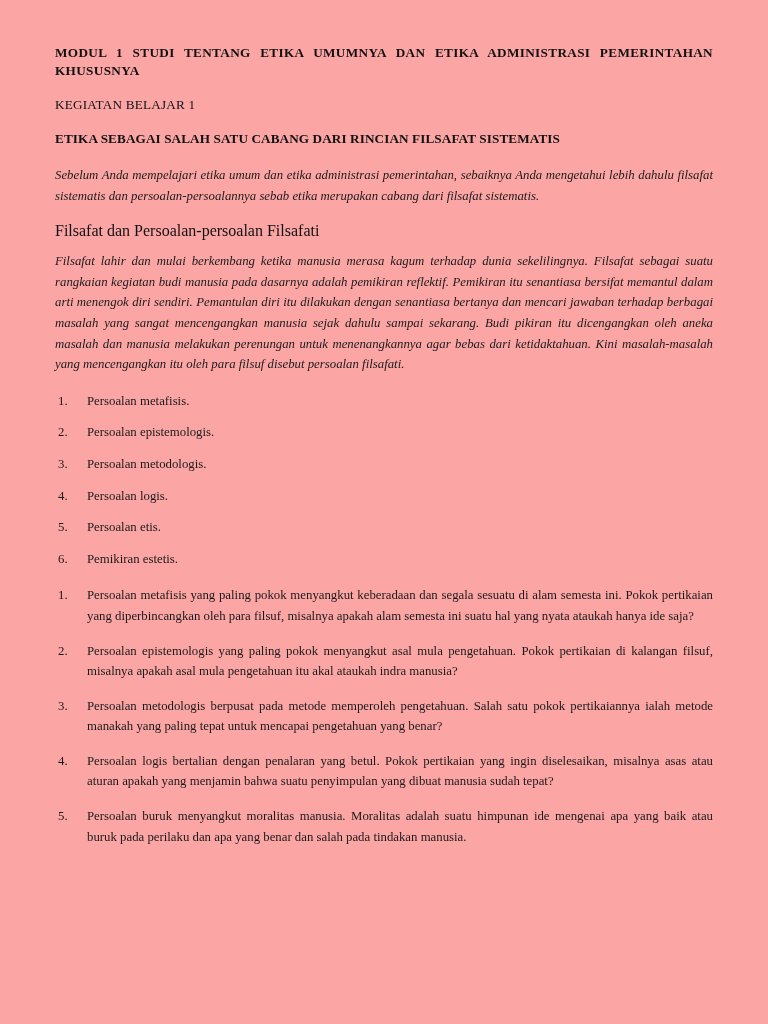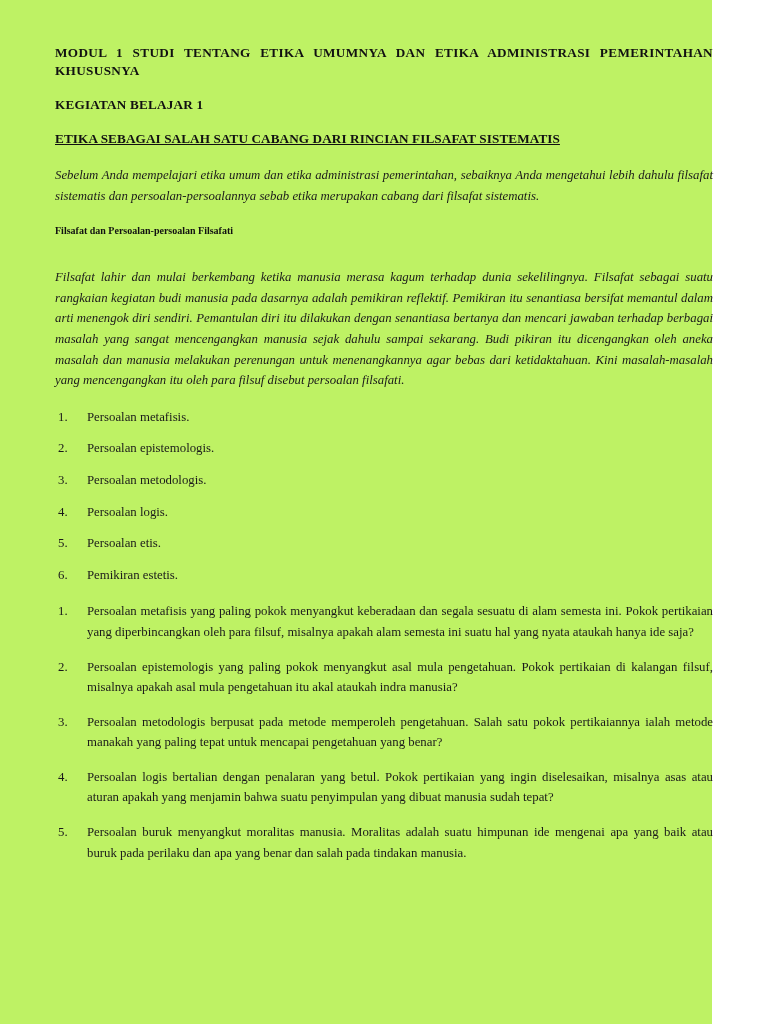--- a/index.html
+++ b/index.html
@@ -10,67 +10,66 @@
   body {
     width: 768px;
     height: 1024px;
     font-family: "Liberation Serif", "DejaVu Serif", serif;
     color: #1a1a1a;
     -webkit-font-smoothing: antialiased;
   }
 
   .page {
     position: relative;
-    width: 712px;
+    width: 768px;
     height: 1024px;
     box-sizing: border-box;
     padding: 44px 51px 0 55px;
-    background: #bef264;
+    background: #fca5a5;
   }
 
   .doc-body {
     width: 658px;
   }
 
   
   .module-title {
     font-weight: bold;
     font-size: 13.2px;
     line-height: 17.5px;
     letter-spacing: 0.35px;
     text-align: justify;
     text-align-last: left;
     margin: 0 0 17px 0;
     color: #111111;
   }
 
   .activity-title {
-    font-weight: bold;
+    font-weight: normal;
     font-size: 13.2px;
     line-height: 17.5px;
     letter-spacing: 0.2px;
     margin: 0 0 16px 0;
     color: #111111;
   }
 
   .section-title {
     font-weight: bold;
     font-size: 13.2px;
     line-height: 17.5px;
     letter-spacing: 0.1px;
     margin: 0 0 18px 0;
     color: #111111;
-    text-decoration: underline;
   }
 
   .sub-heading {
-    font-weight: bold;
-    font-size: 10px;
+    font-weight: normal;
+    font-size: 16px;
     line-height: 17px;
-    margin: 0 0 28px 0;
+    margin: 0 0 12px 0;
     color: #111111;
   }
 
   
   p.para {
     font-size: 12.8px;
     line-height: 20.6px;
     text-align: justify;
     text-align-last: left;
     margin: 0 0 16px 0;

